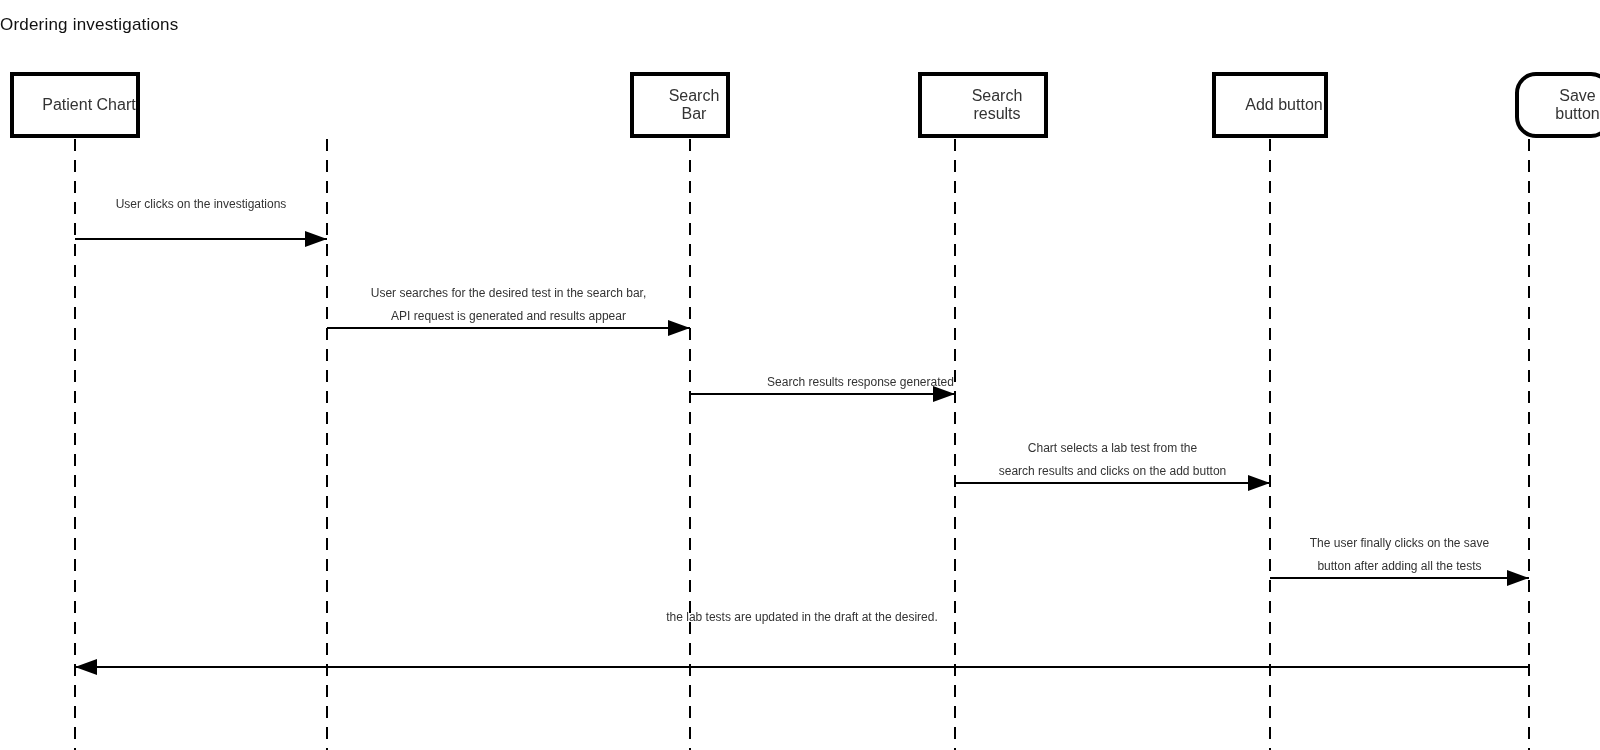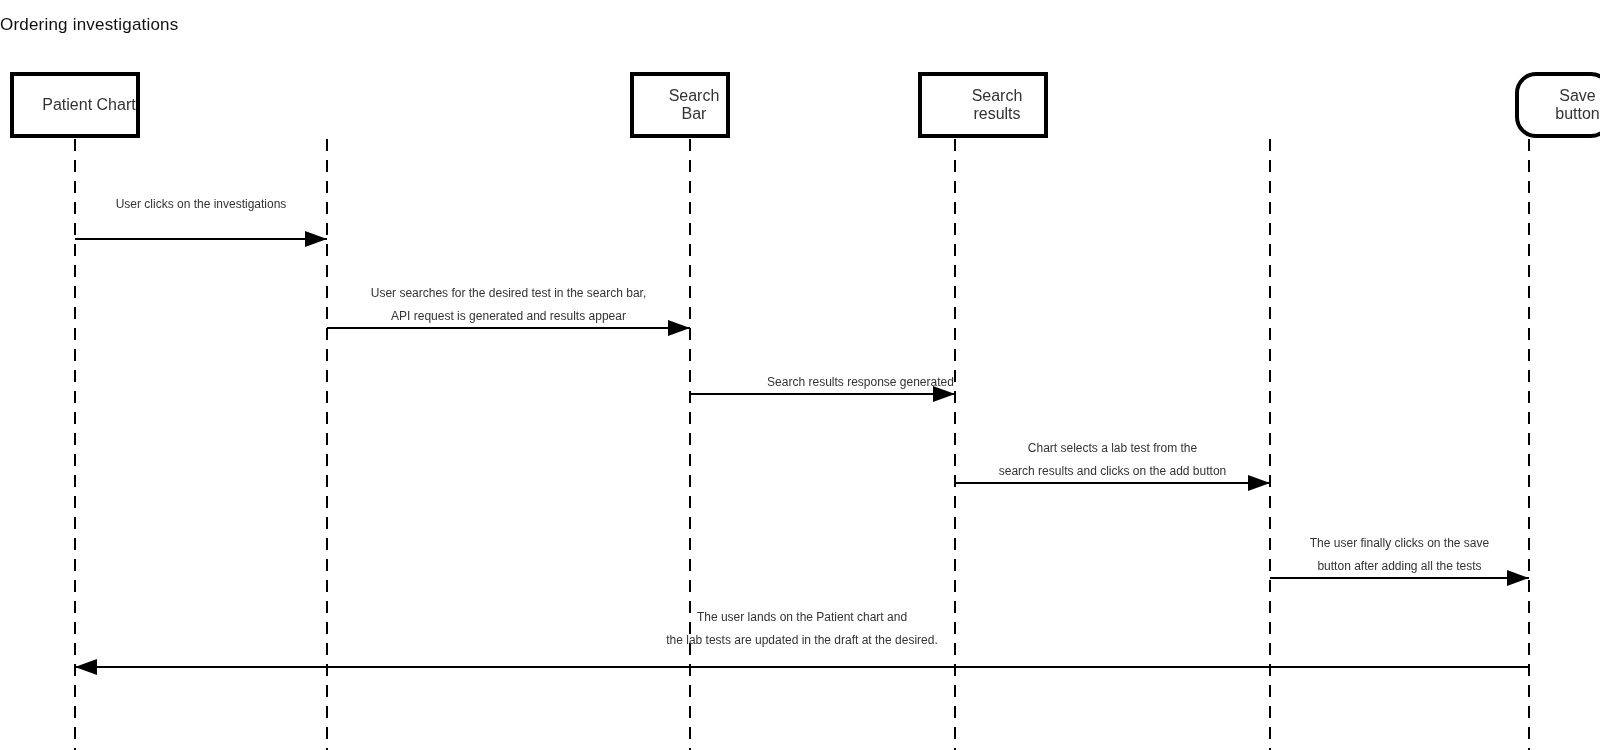--- a/index.html
+++ b/index.html
@@ -95,20 +95,23 @@
 
   <div class="actor" style="left:10px; width:130px;">
     <span>Patient Chart</span>
   </div>
   <div class="actor" style="left:630px; width:100px;">
     <span>Search Bar</span>
   </div>
   <div class="actor" style="left:890px; width:130px;margin-left:28px;">
     <span>Search results</span>
   </div>
+  <div class="actor" style="left:1212px; width:116px;">
+    <span>Add button</span>
+  </div>
   <div class="actor" style="left:1515px; width:97px;border-radius:21px;">
     <span>Save button</span>
   </div>
 
   <div class="lifeline" style="left:74px;"></div>
   <div class="lifeline" style="left:326px;"></div>
   <div class="lifeline" style="left:689px;"></div>
   <div class="lifeline" style="left:954px;"></div>
   <div class="lifeline" style="left:1269px;"></div>
   <div class="lifeline" style="left:1528px;"></div>
@@ -140,19 +143,18 @@
   <div class="arrow-right" style="left:1248px; top:475px;"></div>
 
   <div class="msg-label" style="left:1270px; width:259px; top:532px;">
     <div>The user finally clicks on the save</div>
     <div>button after adding all the tests</div>
   </div>
   <div class="msg-line" style="left:1270px; width:259px; top:577px;"></div>
   <div class="arrow-right" style="left:1507px; top:570px;"></div>
 
   <div class="msg-label" style="left:75px; width:1454px; top:606px;">
-    <div>The user lands on the Patient chart and</div>
     <div>the lab tests are updated in the draft at the desired.</div>
   </div>
   <div class="msg-line" style="left:75px; width:1454px; top:666px;"></div>
   <div class="arrow-left" style="left:75px; top:659px;"></div>
 
 </div>
 
 </body></html>

